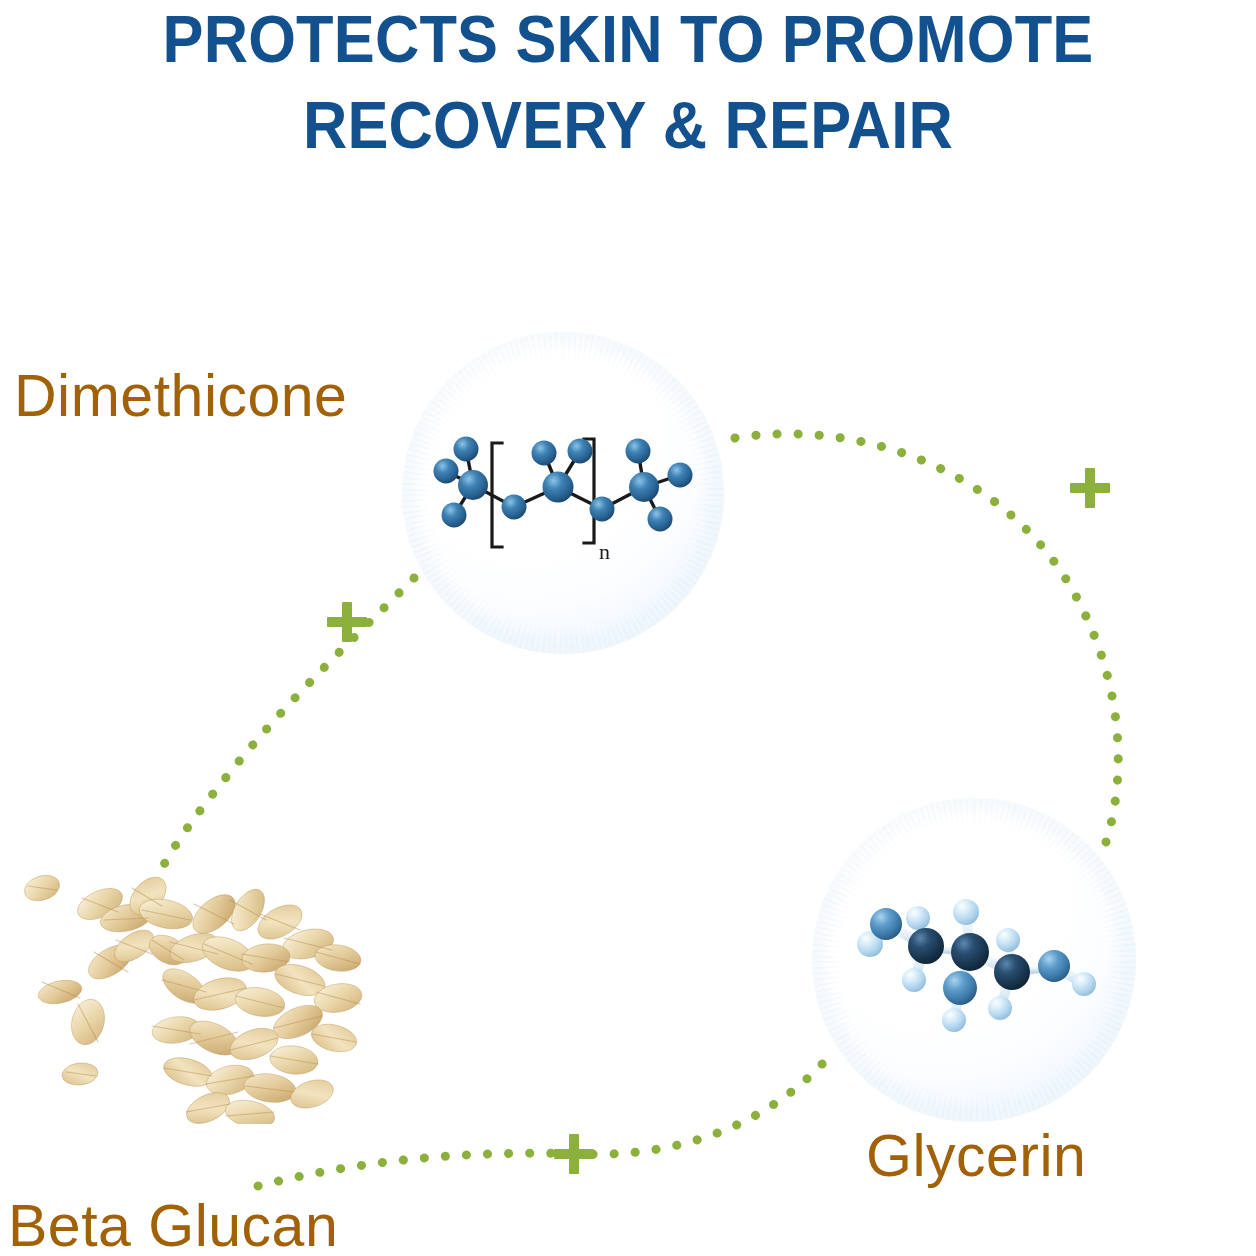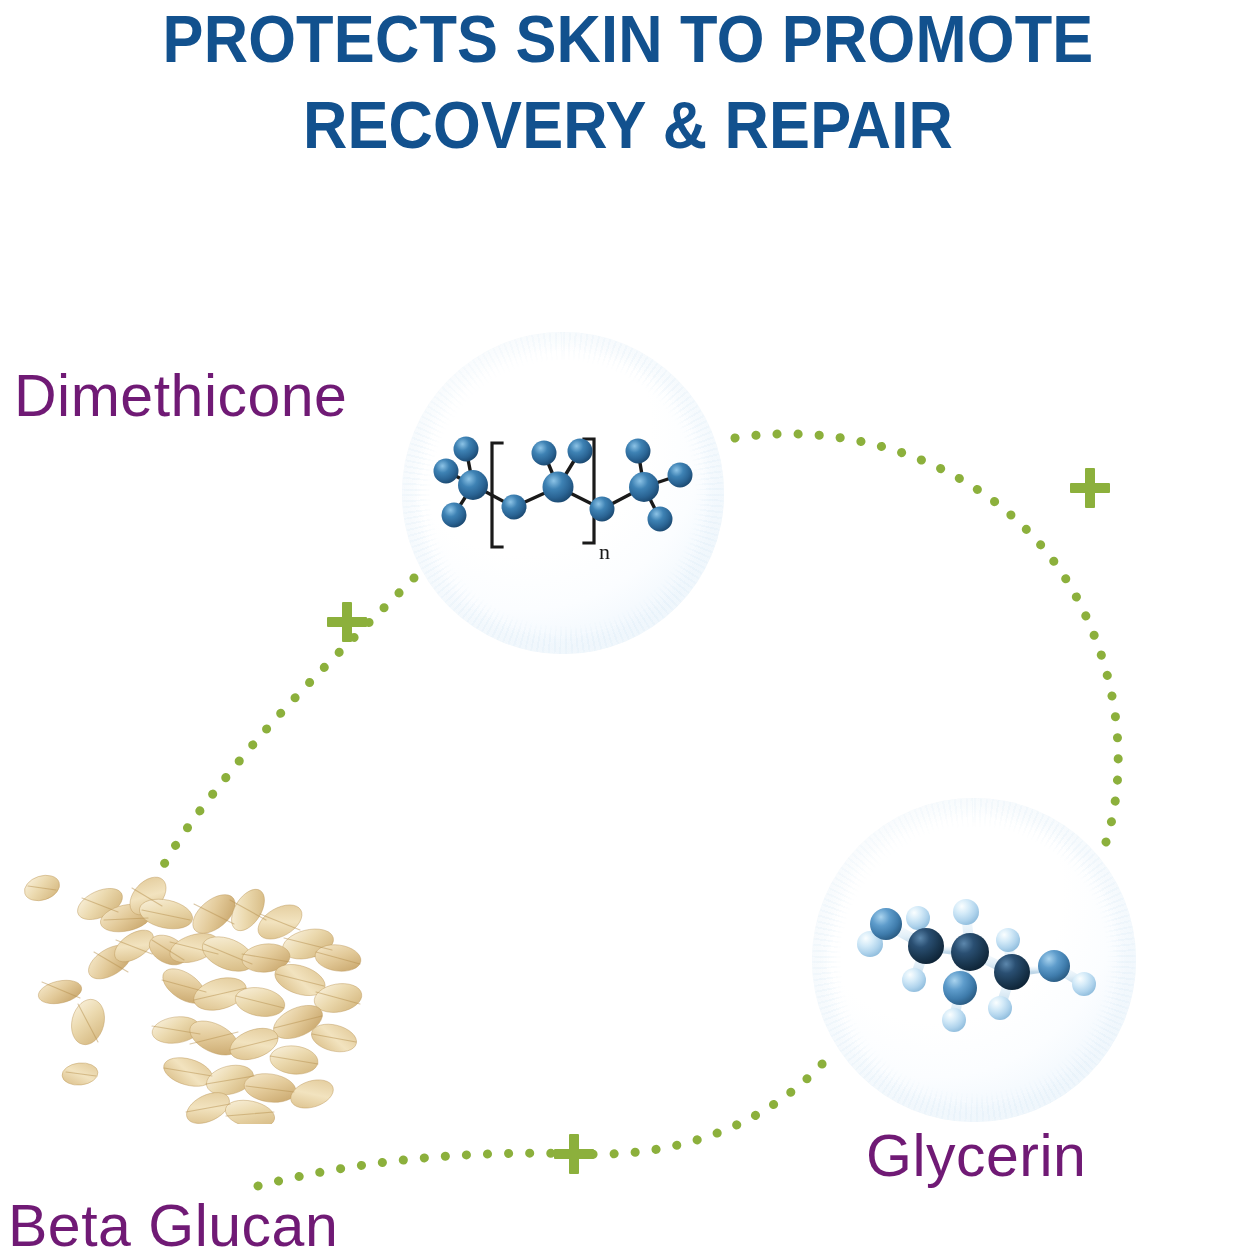--- a/index.html
+++ b/index.html
@@ -38,21 +38,21 @@
     letter-spacing: 0.2px;
     transform: scaleX(0.93);
     transform-origin: 50% 0;
     white-space: nowrap;
   }
   .headline .hl-line { display: block; }
 
   
   .ing-label {
     position: absolute;
-    color: #701a75;
+    color: #a16207;
     font-family: "Liberation Sans", sans-serif;
     font-weight: 400;
     font-size: 59px;
     letter-spacing: 0.5px;
     white-space: nowrap;
   }
   #label-dimethicone { left: 14px; top: 362px; }
   #label-glycerin   { left: 866px; top: 1122px; text-align: center; }
   #label-betaglucan { left: 8px;  top: 1192px; }
 

